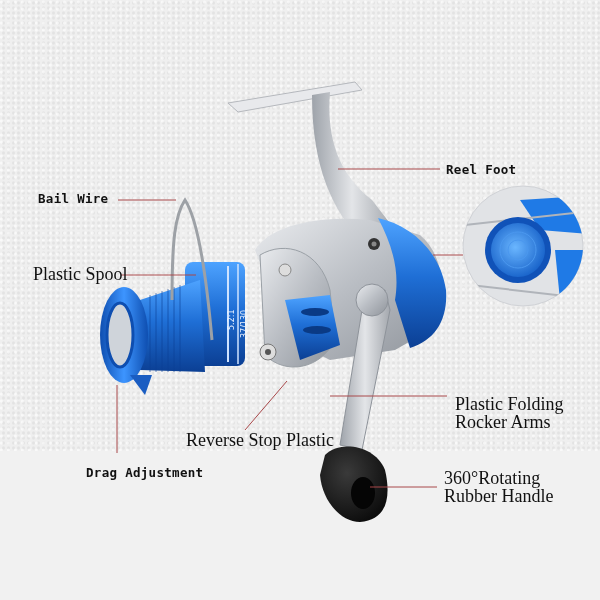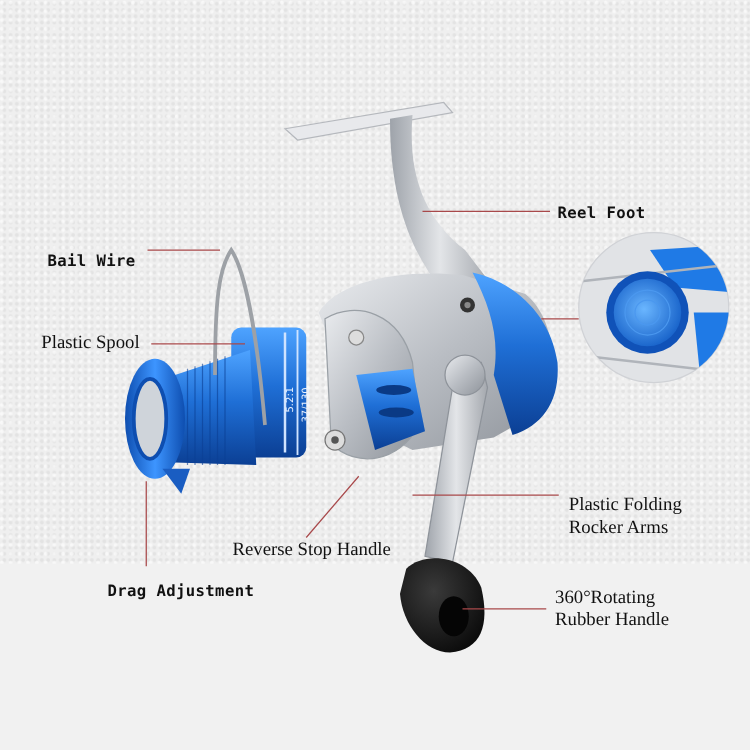--- a/index.html
+++ b/index.html
@@ -7,21 +7,21 @@
   #stage { position:relative; width:600px; height:451px;
     background:
       radial-gradient(circle at 20% 30%, rgba(255,255,255,0.6) 0 1px, transparent 2px) 0 0/7px 7px,
       radial-gradient(circle at 70% 60%, rgba(0,0,0,0.05) 0 1px, transparent 2px) 0 0/5px 5px,
       #efefef;
     text-decoration: underline;
   }
   svg#art { position:absolute; left:0; top:0; }
   .lbl { position:absolute; color:#111; white-space:nowrap; font-size:14px; line-height:18px; }
   .mono { font-family:"DejaVu Sans Mono","Liberation Mono",monospace; font-weight:bold; font-size:12.5px; letter-spacing:0.3px; }
-  .serif { font-family:"Liberation Serif","DejaVu Serif",serif; font-size:15px; }
+  .serif { font-family:"Liberation Serif","DejaVu Serif",serif; font-size:18px; }
   .c { text-align:center; }
 </style>
 </head>
 <body>
 
 <div id="stage">
 
   <svg id="art" width="600" height="600" viewBox="0 0 600 600">
     <defs>
       <linearGradient id="silver" x1="0" y1="0" x2="1" y2="1">
@@ -129,29 +129,29 @@
       <line x1="121" y1="275" x2="196" y2="275"></line>
       <line x1="433" y1="255" x2="463" y2="255"></line>
       <line x1="330" y1="396" x2="447" y2="396" transform="translate(0,-0)"></line>
       <line x1="287" y1="381" x2="245" y2="430"></line>
       <line x1="117" y1="385" x2="117" y2="453"></line>
       <line x1="370" y1="487" x2="437" y2="487"></line>
     </g>
   </svg>
 
   <div class="lbl mono" style="left:446px; top:161px;">Reel Foot</div>
-  <div class="lbl mono" style="left:38px; top:200px;">Bail Wire</div>
+  <div class="lbl mono" style="left:38px; top:190px;">Bail Wire</div>
   <div class="lbl serif" style="left:33px; top:265px;">Plastic Spool</div>
 
 
   <div class="lbl serif" style="left:455px; top:395px;">
     <div>Plastic Folding</div>
     <div>Rocker Arms</div>
   </div>
 
-  <div class="lbl serif" style="left:186px; top:431px;">Reverse Stop Handle</div>
+  <div class="lbl serif" style="left:186px; top:431px;">Reverse Stop Plastic</div>
   <div class="lbl mono" style="left:86px; top:464px;">Drag Adjustment</div>
 
   <div class="lbl serif" style="left:444px; top:469px;">
     <div>360°Rotating</div>
     <div>Rubber Handle</div>
   </div>
 </div>
 
 </body></html>

